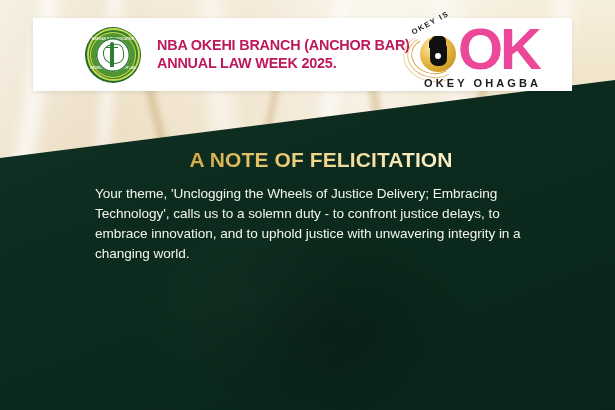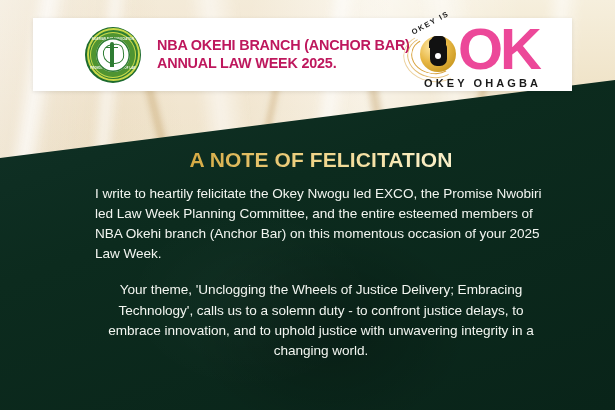--- a/index.html
+++ b/index.html
@@ -262,17 +262,16 @@
       </div>
       <div class="okey-is">OKEY IS</div>
       <div class="mono">OK</div>
       <div class="sponsor-name">OKEY OHAGBA</div>
     </div>
 
   </div>
 
   <div class="content">
     <div class="note-title">A NOTE OF FELICITATION</div>
-    <p class="para">I write to heartily felicitate the Okey Nwogu led EXCO, the Promise Nwobiri led Law Week Planning Committee, and the entire esteemed members of NBA Okehi branch (Anchor Bar) on this momentous occasion of your 2025 Law Week.</p>
     <p class="para">Your theme, 'Unclogging the Wheels of Justice Delivery; Embracing Technology', calls us to a solemn duty - to confront justice delays, to embrace innovation, and to uphold justice with unwavering integrity in a changing world.</p>
   </div>
 
 </div>
 
 </body></html>

